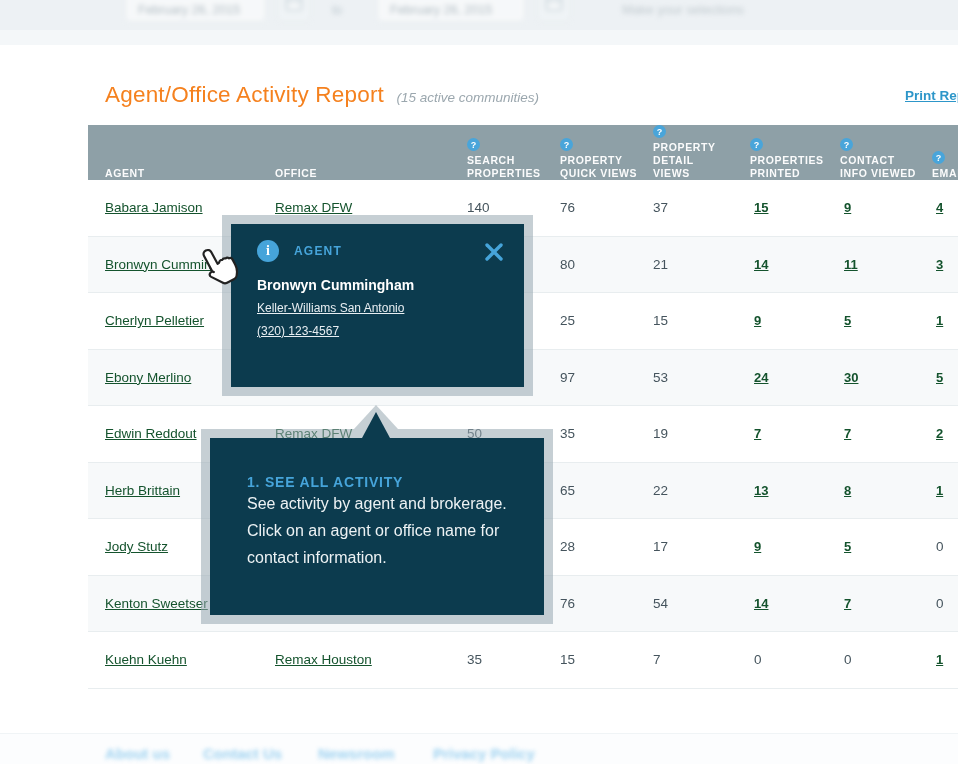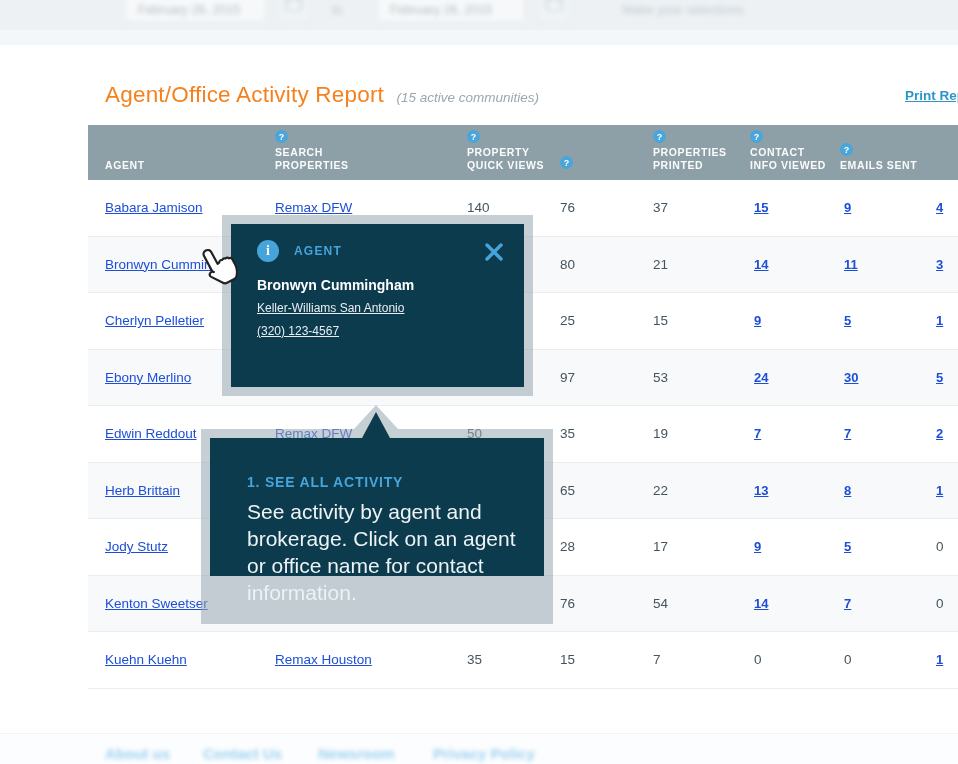--- a/index.html
+++ b/index.html
@@ -36,47 +36,47 @@
   .th .lbl { color:rgba(255,255,255,.96); font-size:10.5px; font-weight:700; letter-spacing:.6px;
     line-height:13px; max-width:80px; }
   .q { width:13px; height:13px; border-radius:50%; background:#49A5DA; color:#fff; font-size:9px;
     font-weight:700; display:flex; align-items:center; justify-content:center; margin-bottom:3px; cursor:pointer; }
   .tbody .tr { display:grid; grid-template-columns:187px 192px 93px 93px 97px 90px 92px 110px;
     height:56.5px; align-items:center; border-bottom:1px solid #e8edef; background:#fff; }
   .tbody .tr:nth-child(even) { background:#f7f9fa; }
   .td { font-size:13.5px; color:#45545D; }
   .td.agent { padding-left:17px; }
   .tr > .td:nth-child(n+6) { padding-left:4px; }
-  .lnk { color:#1d4ed8; text-decoration:underline; cursor:pointer;margin-top:32px; }
+  .lnk { color:#14532d; text-decoration:underline; cursor:pointer;margin-top:32px; }
   .num-lnk { font-weight:700; font-size:13px; }
 
   
   .tip-frame { position:absolute; background:rgba(151,168,177,.55); z-index:5; }
   .tip-inner { position:absolute; left:9px; top:9px; background:#0C3B4E; color:#EEF3F5; }
   .tip-agent { left:222px; top:215px; width:311px; height:181px; }
   .tip-agent .tip-inner { width:293px; height:163px; padding:16px 0 0 26px; }
   .agent-head { display:flex; align-items:center; margin-bottom:12px; }
   .info-icon { width:22px; height:22px; border-radius:50%; background:#46A4DA; color:#fff;
     font-weight:700; font-size:14px; font-family:"Liberation Serif",serif;
     display:flex; align-items:center; justify-content:center; }
   .agent-label { margin-left:15px; color:#46A4DA; font-size:12px; font-weight:700; letter-spacing:1.2px; }
   .close-x { position:absolute; right:20px; top:18px; cursor:pointer; }
   .tip-name { font-weight:700; font-size:14px; line-height:23px; color:#fff; }
   .tip-line { font-size:12px; line-height:23px; color:#E8EEF2;text-decoration:underline; }
 
   .tip-step { left:201px; top:429px; width:352px; height:195px; }
-  .tip-step .tip-inner { width:334px; height:138px; padding:36px 24px 8px 37px; }
+  .tip-step .tip-inner { width:334px; height:177px; padding:36px 24px 8px 37px; }
   .caret-outer { position:absolute; left:153px; top:-24px; width:0; height:0;
     border-left:22px solid transparent; border-right:22px solid transparent;
     border-bottom:24px solid rgba(151,168,177,.55); }
   .caret-inner { position:absolute; left:161px; top:-17px; width:0; height:0;
     border-left:14px solid transparent; border-right:14px solid transparent;
     border-bottom:26px solid #0C3B4E; z-index:6; }
   .step-title { color:#46A4DA; font-size:14px; font-weight:700; letter-spacing:.8px; }
-  .step-body { margin-top:8px; font-size:21px; line-height:27px; color:#EDF2F4; max-width:278px; }
+  .step-body { margin-top:0; font-size:16px; line-height:27px; color:#EDF2F4; max-width:278px; }
 
   
   .cursor { position:absolute; left:199px; top:243px; z-index:20; transform:rotate(-28deg); }
 
   
   .footer-band { position:absolute; left:0; top:733px; width:958px; height:31px;
     background:#fcfdfe; border-top:1px solid #f0f4f6; }
   .footer-links { position:absolute; left:0; top:745px; width:958px; height:22px;
     filter:blur(2.2px); opacity:.75; }
   .f-link { position:absolute; font-size:15px; font-weight:700; color:#7FC4EC; cursor:pointer; white-space:nowrap; }
@@ -120,29 +120,33 @@
     <span class="report-sub">(15 active communities)</span>
   </div>
   <a class="print-link">Print Report</a>
 
   <div class="table">
     <div class="thead">
         <div class="th">
           <span class="lbl">AGENT</span>
         </div>
         <div class="th">
+          <span class="lbl">OFFICE</span>
+        </div>
+        <div class="th">
           <span class="q">?</span>
           <span class="lbl">SEARCH PROPERTIES</span>
         </div>
         <div class="th">
           <span class="q">?</span>
           <span class="lbl">PROPERTY QUICK VIEWS</span>
         </div>
         <div class="th">
           <span class="q">?</span>
+          <span class="lbl">PROPERTY DETAIL VIEWS</span>
         </div>
         <div class="th">
           <span class="q">?</span>
           <span class="lbl">PROPERTIES PRINTED</span>
         </div>
         <div class="th">
           <span class="q">?</span>
           <span class="lbl">CONTACT INFO VIEWED</span>
         </div>
         <div class="th">

